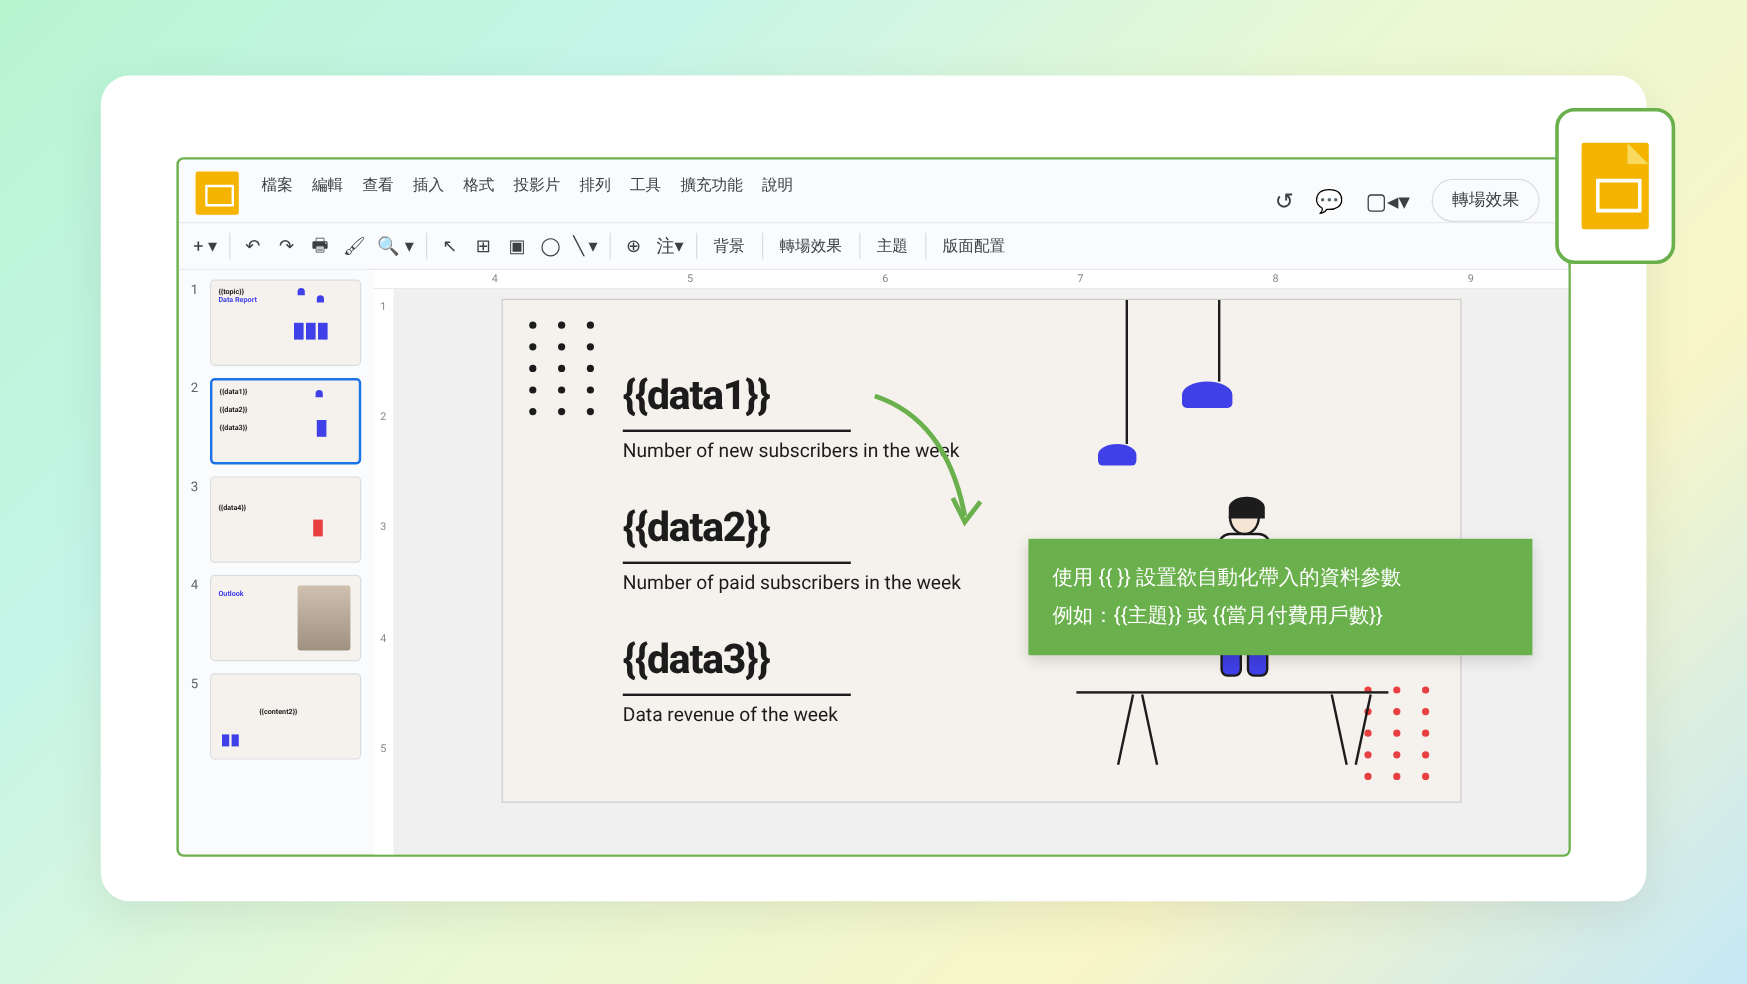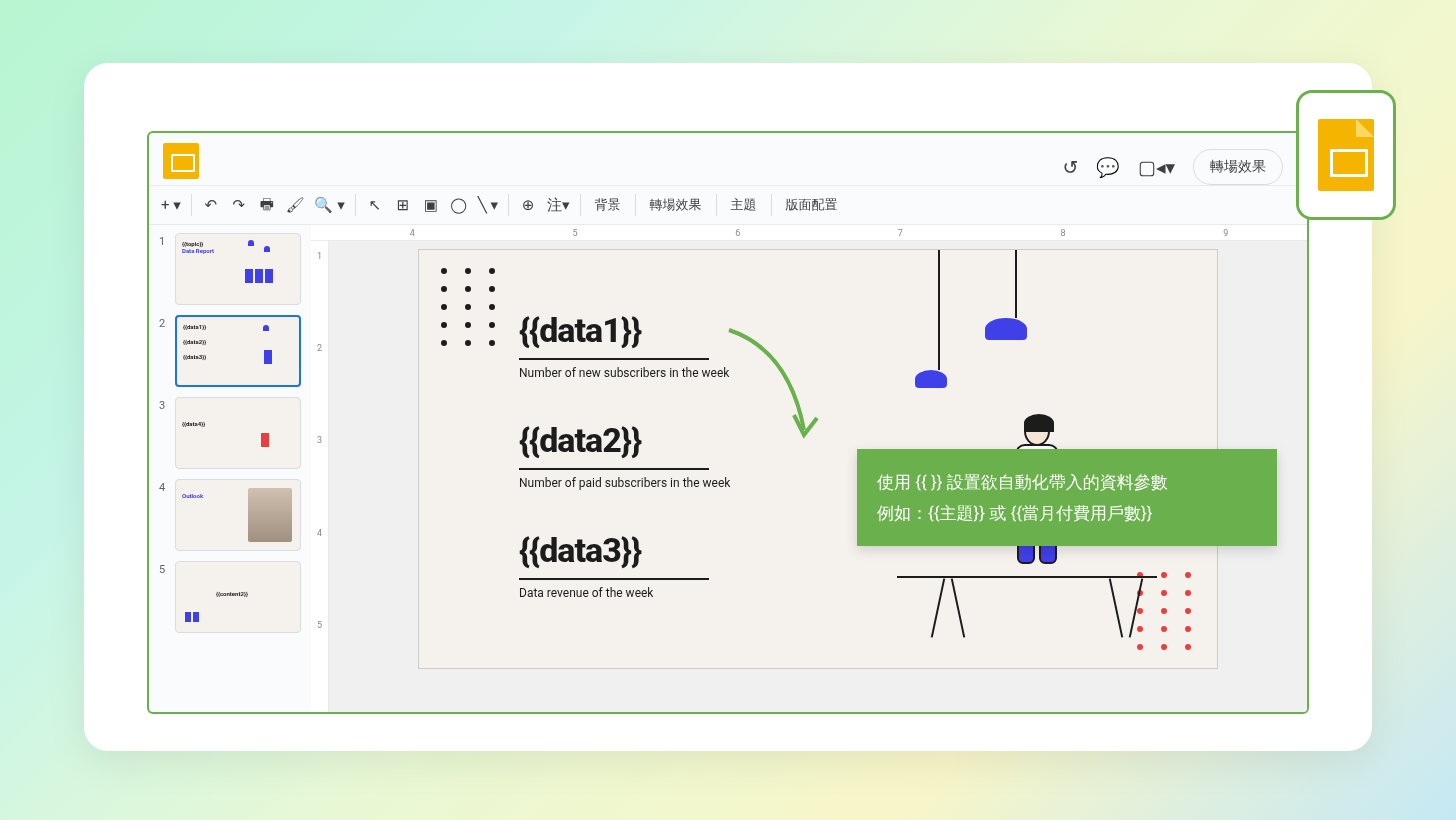--- a/index.html
+++ b/index.html
@@ -85,21 +85,21 @@
 }
 .dots-grid span { width: 6px; height: 6px; background: #1c1c1c; border-radius: 50%; }
 .dots-grid-r {
   position: absolute; right: 22px; bottom: 18px; width: 58px;
   display: grid; grid-template-columns: repeat(3, 6px); gap: 12px 18px;
 }
 .dots-grid-r span { width: 6px; height: 6px; background: #e84040; border-radius: 50%; }
 .data-block { position: absolute; left: 100px; }
 .data-title { font-size: 34px; font-weight: 800; color: #1c1c1c; letter-spacing: -1px; }
 .data-line { width: 190px; height: 2px; background: #1c1c1c; margin: 8px 0 6px; }
-.data-sub { font-size: 12px; color: #1c1c1c; }
+.data-sub { font-size: 16px; color: #1c1c1c; }
 .lamp { position: absolute; }
 .lamp-cord { width: 2px; background: #1c1c1c; margin: 0 auto; }
 .lamp-shade { width: 42px; height: 22px; background: #4040e8; border-radius: 50% 50% 4px 4px; }
 .desk-scene { position: absolute; right: 60px; bottom: 30px; width: 260px; height: 230px; }
 .desk-line { position: absolute; bottom: 60px; width: 260px; height: 2px; background: #1c1c1c; }
 .desk-leg1 { position: absolute; bottom: 0; left: 40px; width: 2px; height: 60px; background: #1c1c1c; transform: rotate(12deg); }
 .desk-leg2 { position: absolute; bottom: 0; left: 60px; width: 2px; height: 60px; background: #1c1c1c; transform: rotate(-12deg); }
 .desk-leg3 { position: absolute; bottom: 0; right: 20px; width: 2px; height: 60px; background: #1c1c1c; transform: rotate(12deg); }
 .desk-leg4 { position: absolute; bottom: 0; right: 40px; width: 2px; height: 60px; background: #1c1c1c; transform: rotate(-12deg); }
 .person {
@@ -134,20 +134,32 @@
 </head>
 <body>
 
 <div class="card"></div>
 
 <div class="app-window">
 
   <div class="header">
     <div class="slides-logo"></div>
     <div class="title-area">
+      <div class="menubar">
+        <span class="menu-item">檔案</span>
+        <span class="menu-item">編輯</span>
+        <span class="menu-item">查看</span>
+        <span class="menu-item">插入</span>
+        <span class="menu-item">格式</span>
+        <span class="menu-item">投影片</span>
+        <span class="menu-item">排列</span>
+        <span class="menu-item">工具</span>
+        <span class="menu-item">擴充功能</span>
+        <span class="menu-item">說明</span>
+      </div>
     </div>
     <div class="header-right">
       <span class="hicon">↺</span>
       <span class="hicon">💬</span>
       <span class="hicon">▢◂▾</span>
       <span class="present-btn">轉場效果</span>
     </div>
   </div>
 
   <div class="toolbar">

